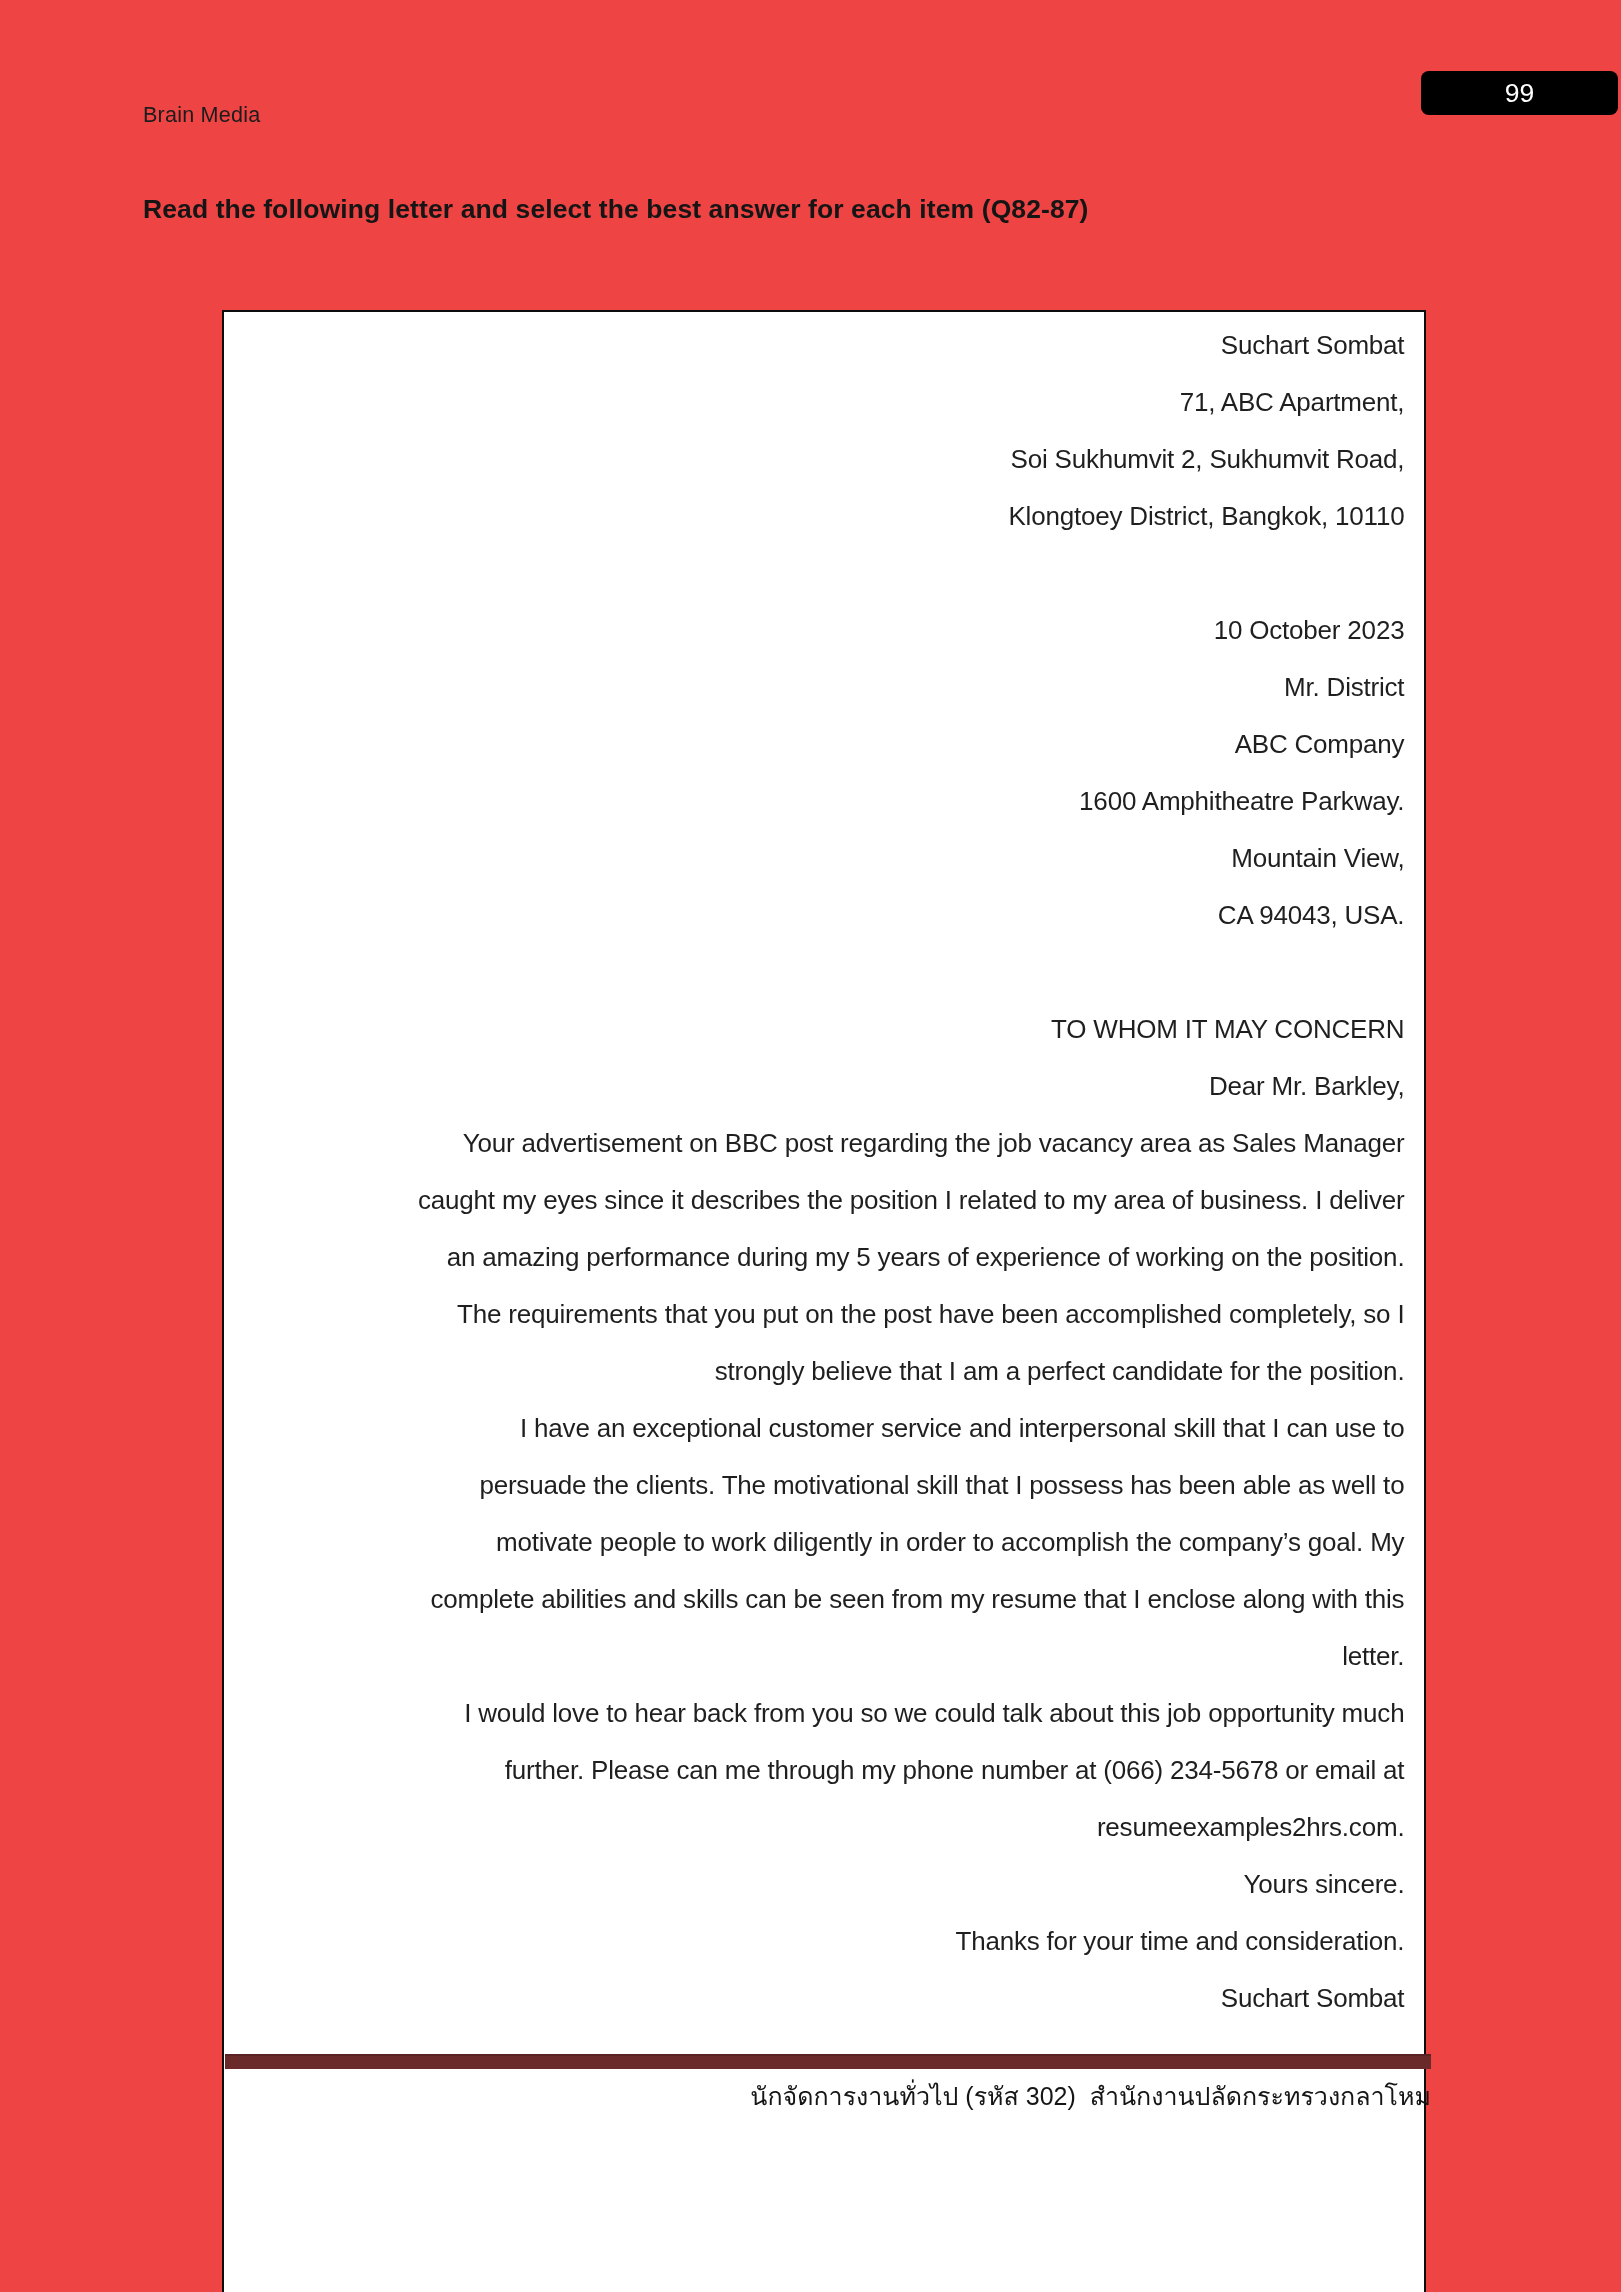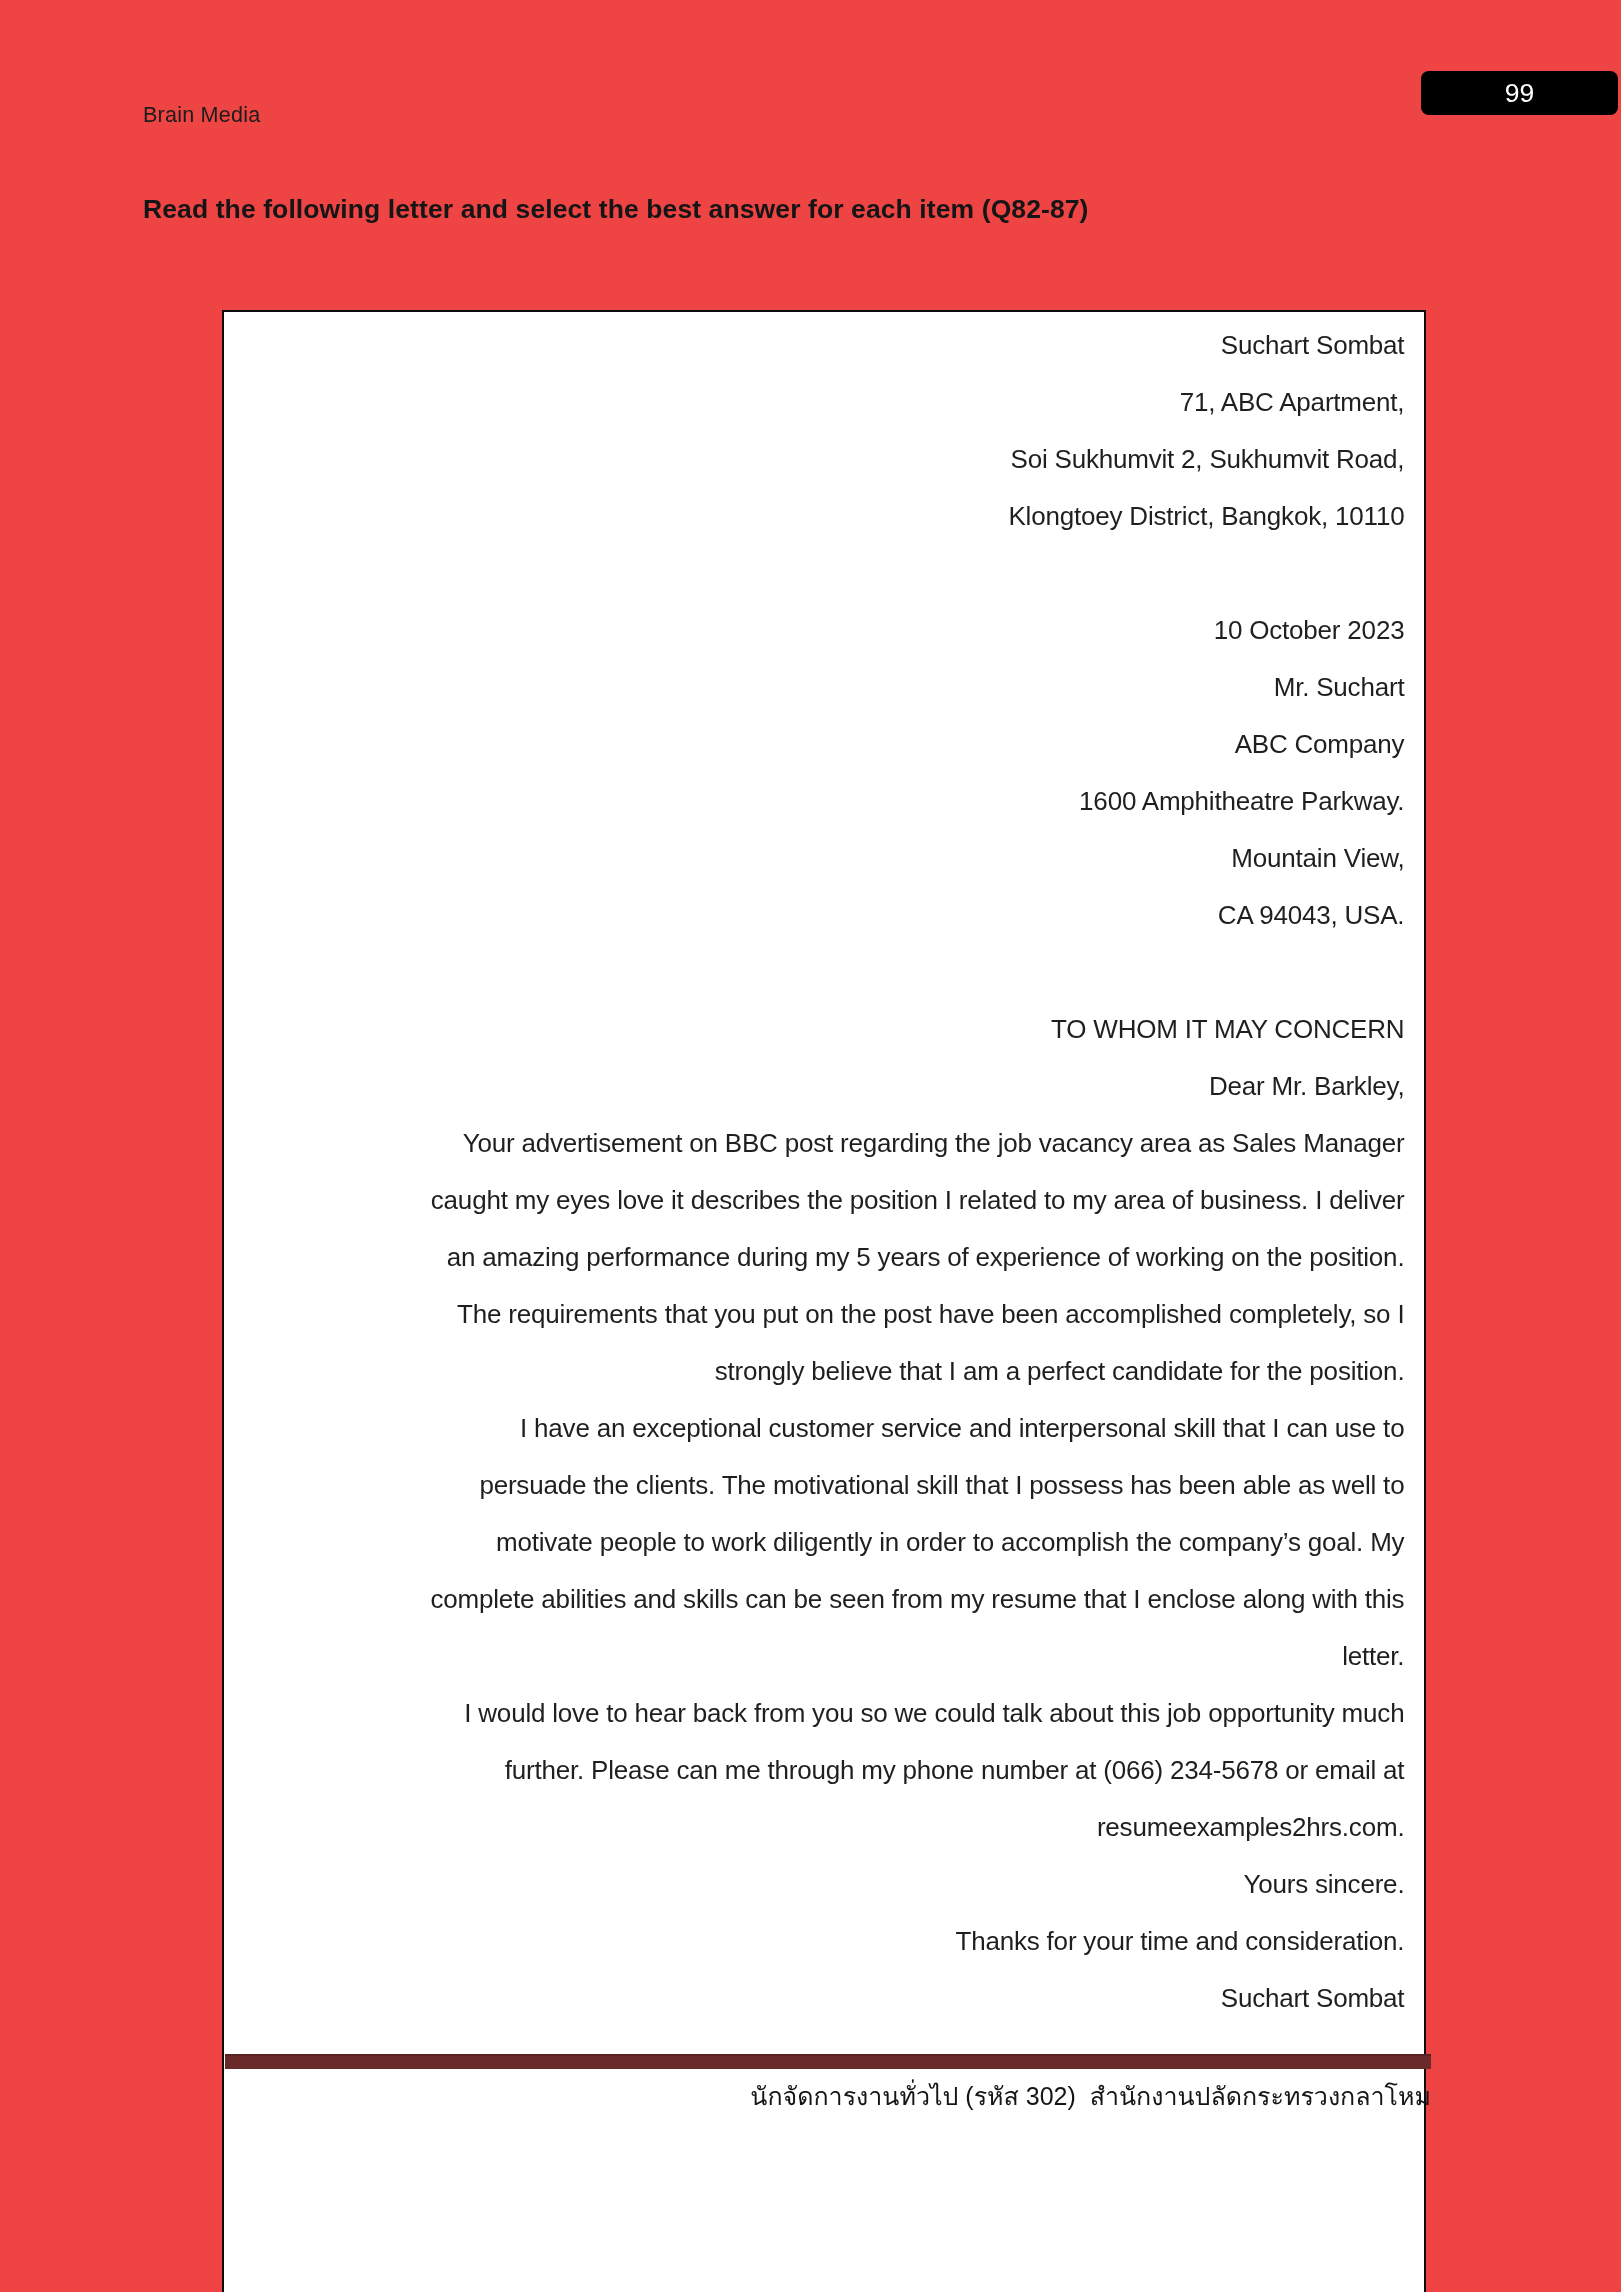--- a/index.html
+++ b/index.html
@@ -108,30 +108,30 @@
 
   <div class="title">Read the following letter and select the best answer for each item (Q82-87)</div>
 
   <div class="letter-box">
     <div class="letter-line">Suchart Sombat</div>
     <div class="letter-line">71, ABC Apartment,</div>
     <div class="letter-line">Soi Sukhumvit 2, Sukhumvit Road,</div>
     <div class="letter-line">Klongtoey District, Bangkok, 10110</div>
     <div class="letter-line"></div>
     <div class="letter-line">10 October 2023</div>
-    <div class="letter-line">Mr. Suchart</div>
+    <div class="letter-line">Mr. District</div>
     <div class="letter-line">ABC Company</div>
     <div class="letter-line">1600 Amphitheatre Parkway.</div>
     <div class="letter-line">Mountain View,</div>
     <div class="letter-line">CA 94043, USA.</div>
     <div class="letter-line"></div>
     <div class="letter-line">TO WHOM IT MAY CONCERN</div>
     <div class="letter-line">Dear Mr. Barkley,</div>
     <div class="letter-line">Your advertisement on BBC post regarding the job vacancy area as Sales Manager</div>
-    <div class="letter-line">caught my eyes love it describes the position I related to my area of business. I deliver</div>
+    <div class="letter-line">caught my eyes since it describes the position I related to my area of business. I deliver</div>
     <div class="letter-line">an amazing performance during my 5 years of experience of working on the position.</div>
     <div class="letter-line">The requirements that you put on the post have been accomplished completely, so I</div>
     <div class="letter-line">strongly believe that I am a perfect candidate for the position.</div>
     <div class="letter-line">I have an exceptional customer service and interpersonal skill that I can use to</div>
     <div class="letter-line">persuade the clients. The motivational skill that I possess has been able as well to</div>
     <div class="letter-line">motivate people to work diligently in order to accomplish the company’s goal. My</div>
     <div class="letter-line">complete abilities and skills can be seen from my resume that I enclose along with this</div>
     <div class="letter-line">letter.</div>
     <div class="letter-line">I would love to hear back from you so we could talk about this job opportunity much</div>
     <div class="letter-line">further. Please can me through my phone number at (066) 234-5678 or email at</div>

